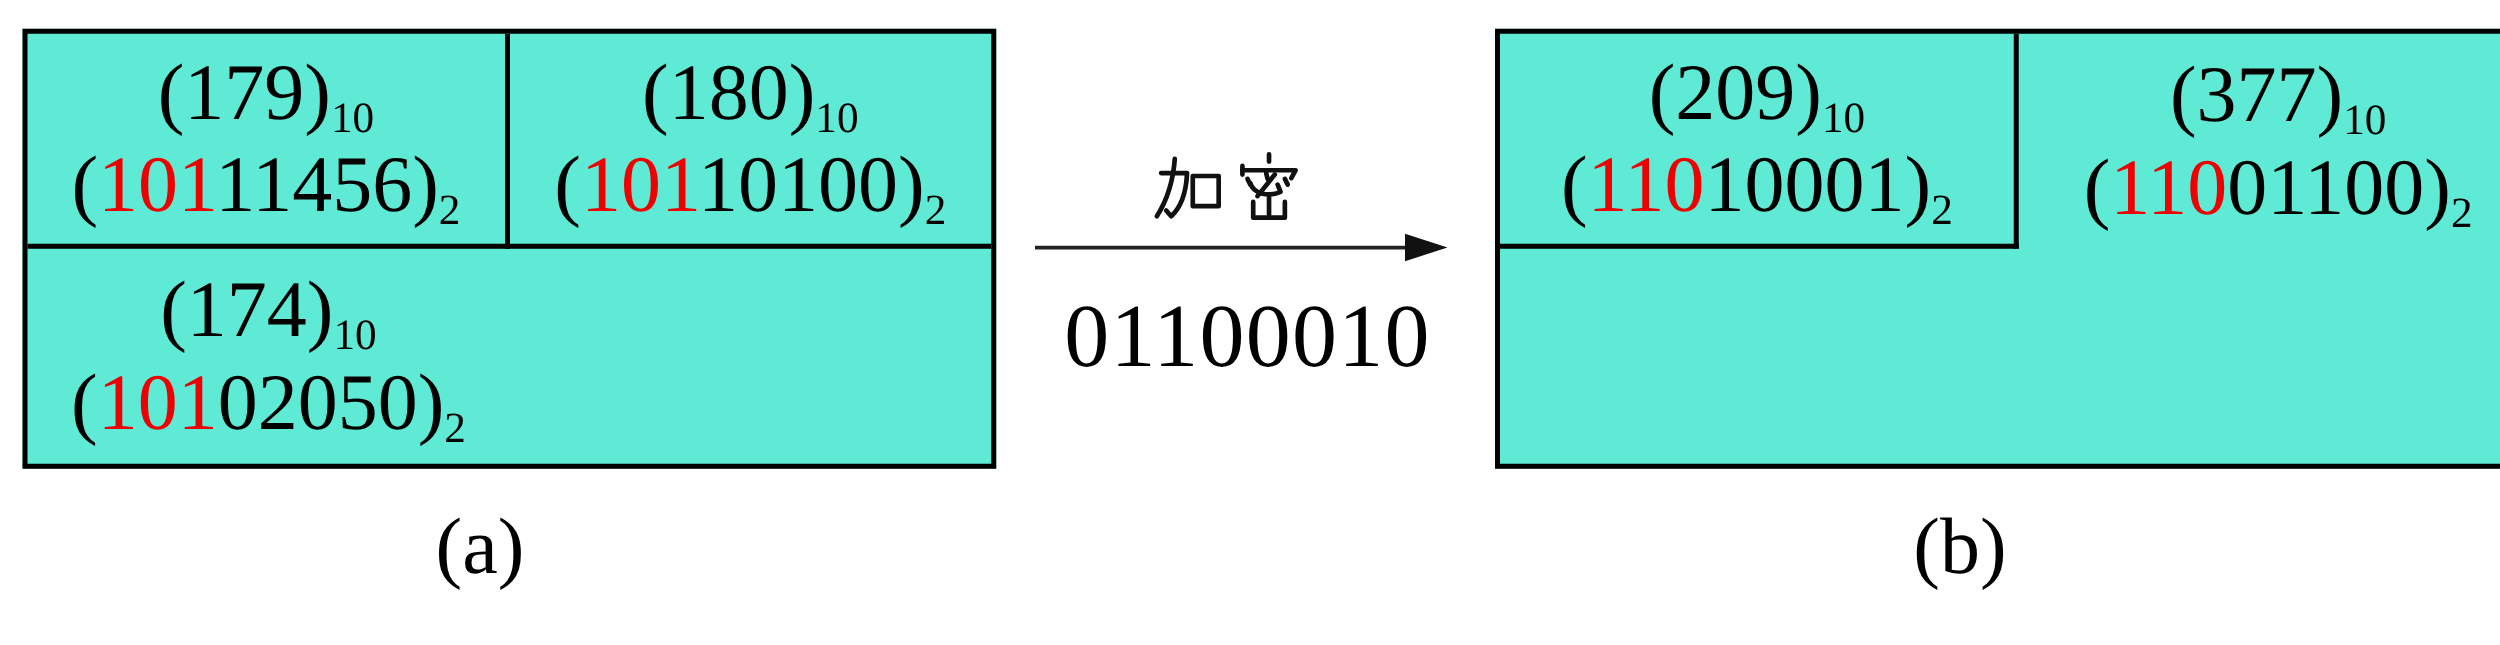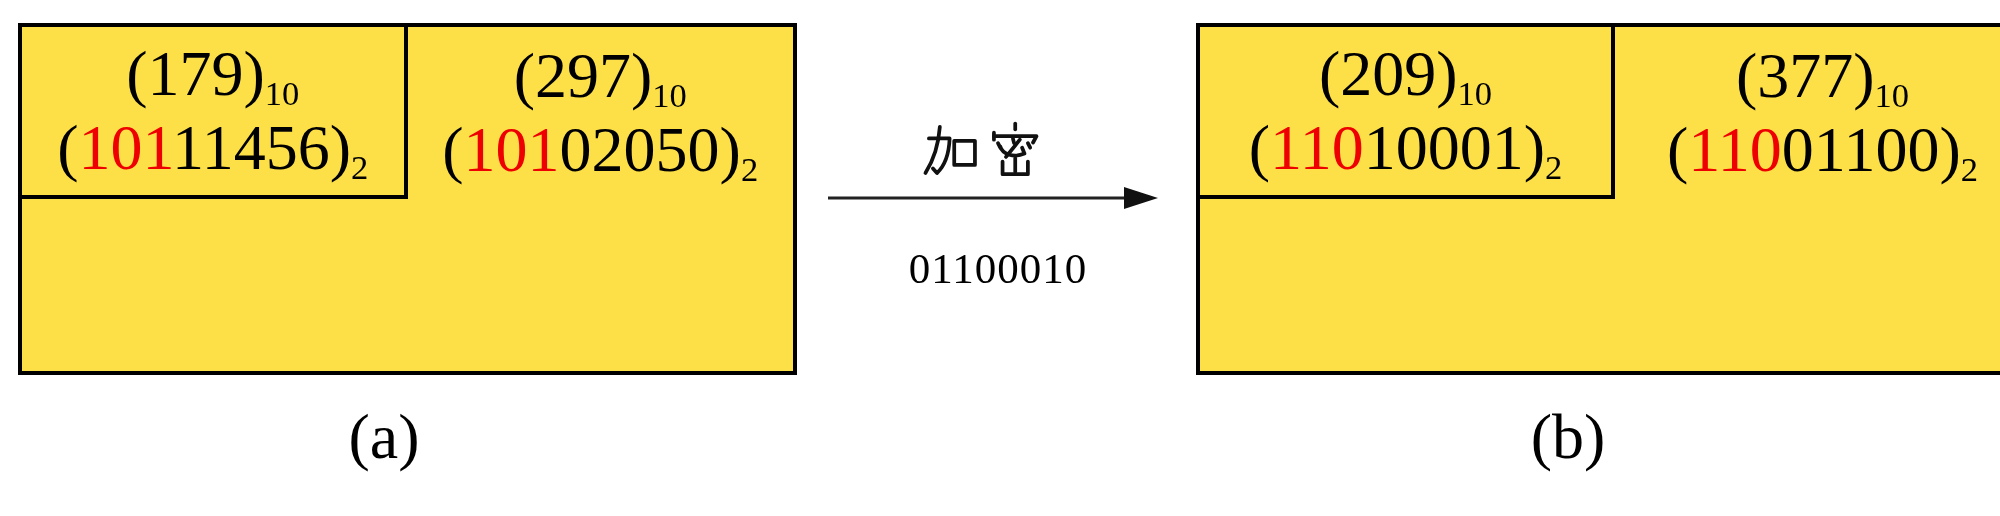--- a/index.html
+++ b/index.html
@@ -12,21 +12,21 @@
     overflow:hidden;
   }
   .pix-table {
     position:absolute;
     top:23px;
     height:352px;
     display:grid;
     grid-template-columns:1fr 1fr;
     grid-template-rows:1fr 1fr;
     border:4px solid #000;
-    background:#fde047;
+    background:#5eead4;
   }
   .table-a { left:18px;  width:779px; }
   .table-b { left:1196px; width:838px; }
   .cell {
     display:flex;
     flex-direction:column;
     align-items:center;
     justify-content:center;
     font-size:64px;
     line-height:74px;
@@ -54,43 +54,47 @@
   .encrypt-label path, .encrypt-label line {
     fill:none; stroke:#111; stroke-width:6.5; stroke-linecap:round; stroke-linejoin:round;
   }
   .arrow-svg { position:absolute; left:826px; top:180px; }
   .arrow-svg line { stroke:#222; stroke-width:3; }
   .arrow-svg polygon { fill:#111; }
   .key-text {
     position:absolute;
     left:998px; top:238px;
     transform:translateX(-50%);
-    font-size:43px;
+    font-size:72px;
     line-height:62px;
     letter-spacing:1px;
     white-space:nowrap;
   }
   .sr-only {
     position:absolute;
     width:1px; height:1px;
     overflow:hidden;
     clip-path:inset(50%);
     white-space:nowrap;
   }
 </style>
 </head>
 <body>
 
 <div class="pix-table table-a">
   <div class="cell br bb">
     <div><span>(179)</span><sub>10</sub></div>
     <div><span>(</span><span class="red">101</span><span>11456</span><span>)</span><sub>2</sub></div>
   </div>
+  <div class="cell bb">
+    <div><span>(180)</span><sub>10</sub></div>
+    <div><span>(</span><span class="red">101</span><span>10100</span><span>)</span><sub>2</sub></div>
+  </div>
   <div class="cell">
-    <div><span>(297)</span><sub>10</sub></div>
+    <div><span>(174)</span><sub>10</sub></div>
     <div><span>(</span><span class="red">101</span><span>02050</span><span>)</span><sub>2</sub></div>
   </div>
 </div>
 
 <div class="encrypt-label">
   <span class="sr-only">加密</span>
   <svg viewBox="0 0 212 100" aria-hidden="true">
 
     <path d="M12 30 H48 C47 56 41 76 26 90 L19 82"></path>
     <path d="M31 10 C29 38 20 68 6 90"></path>

